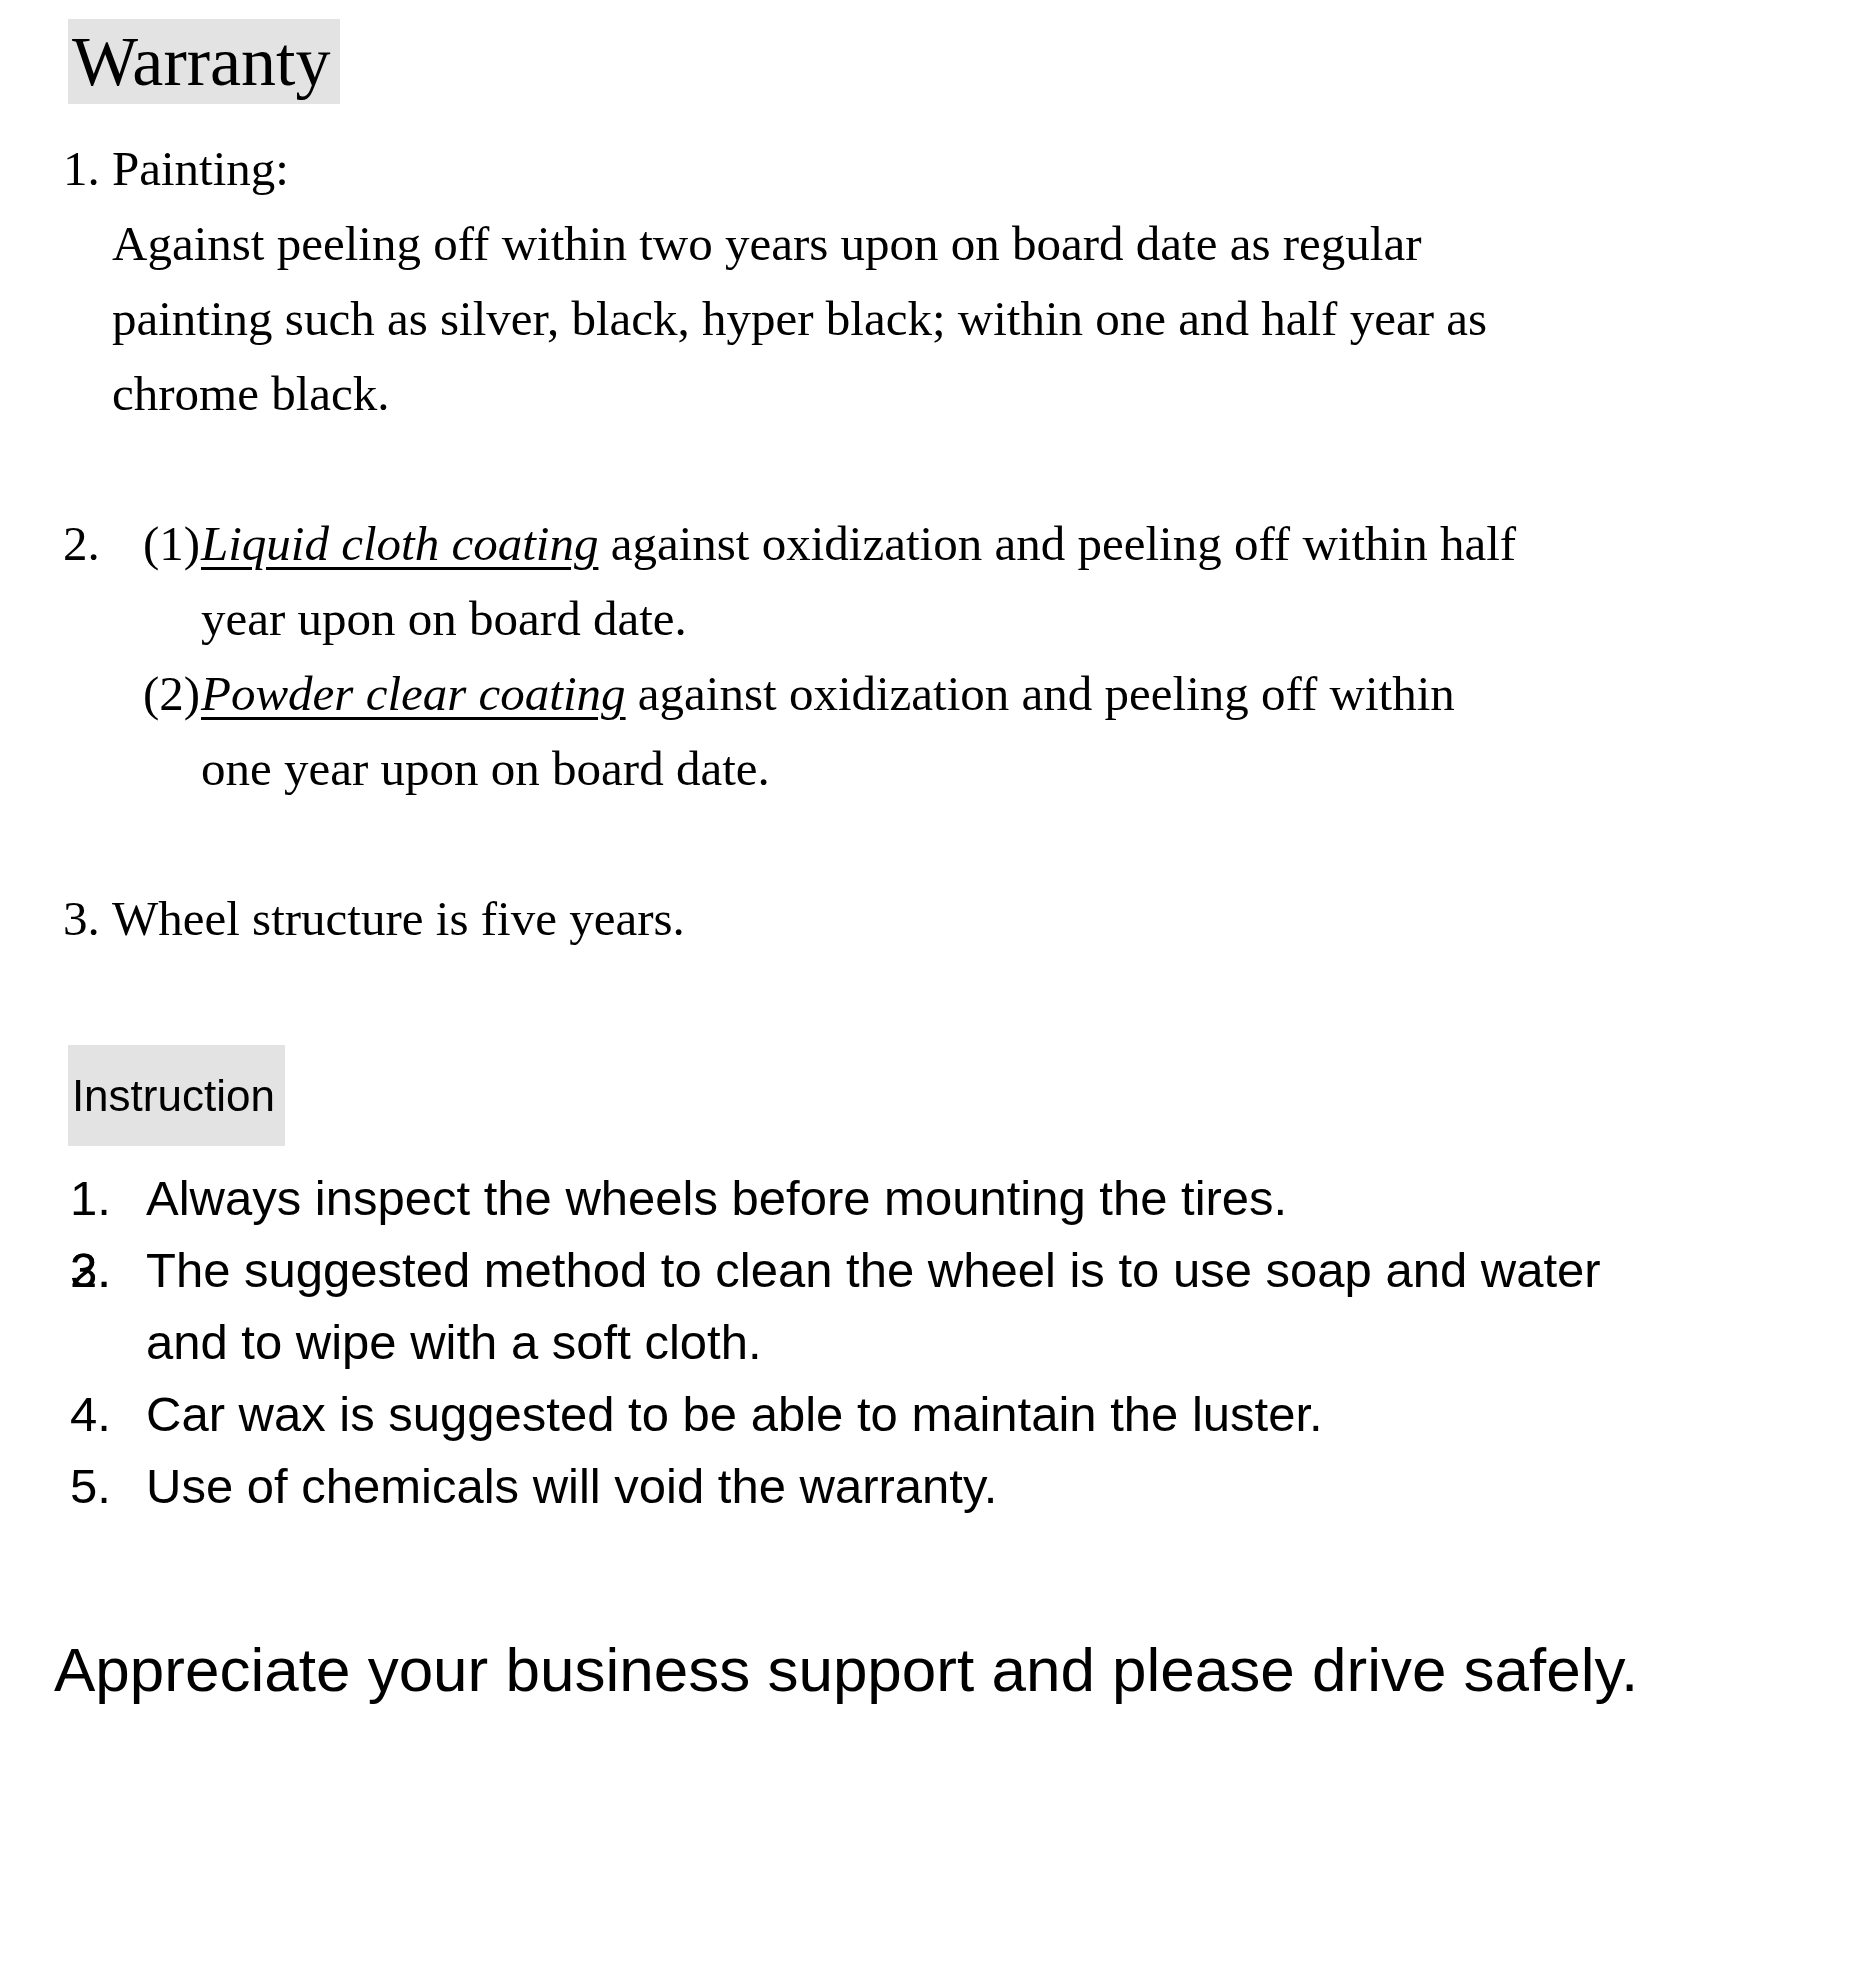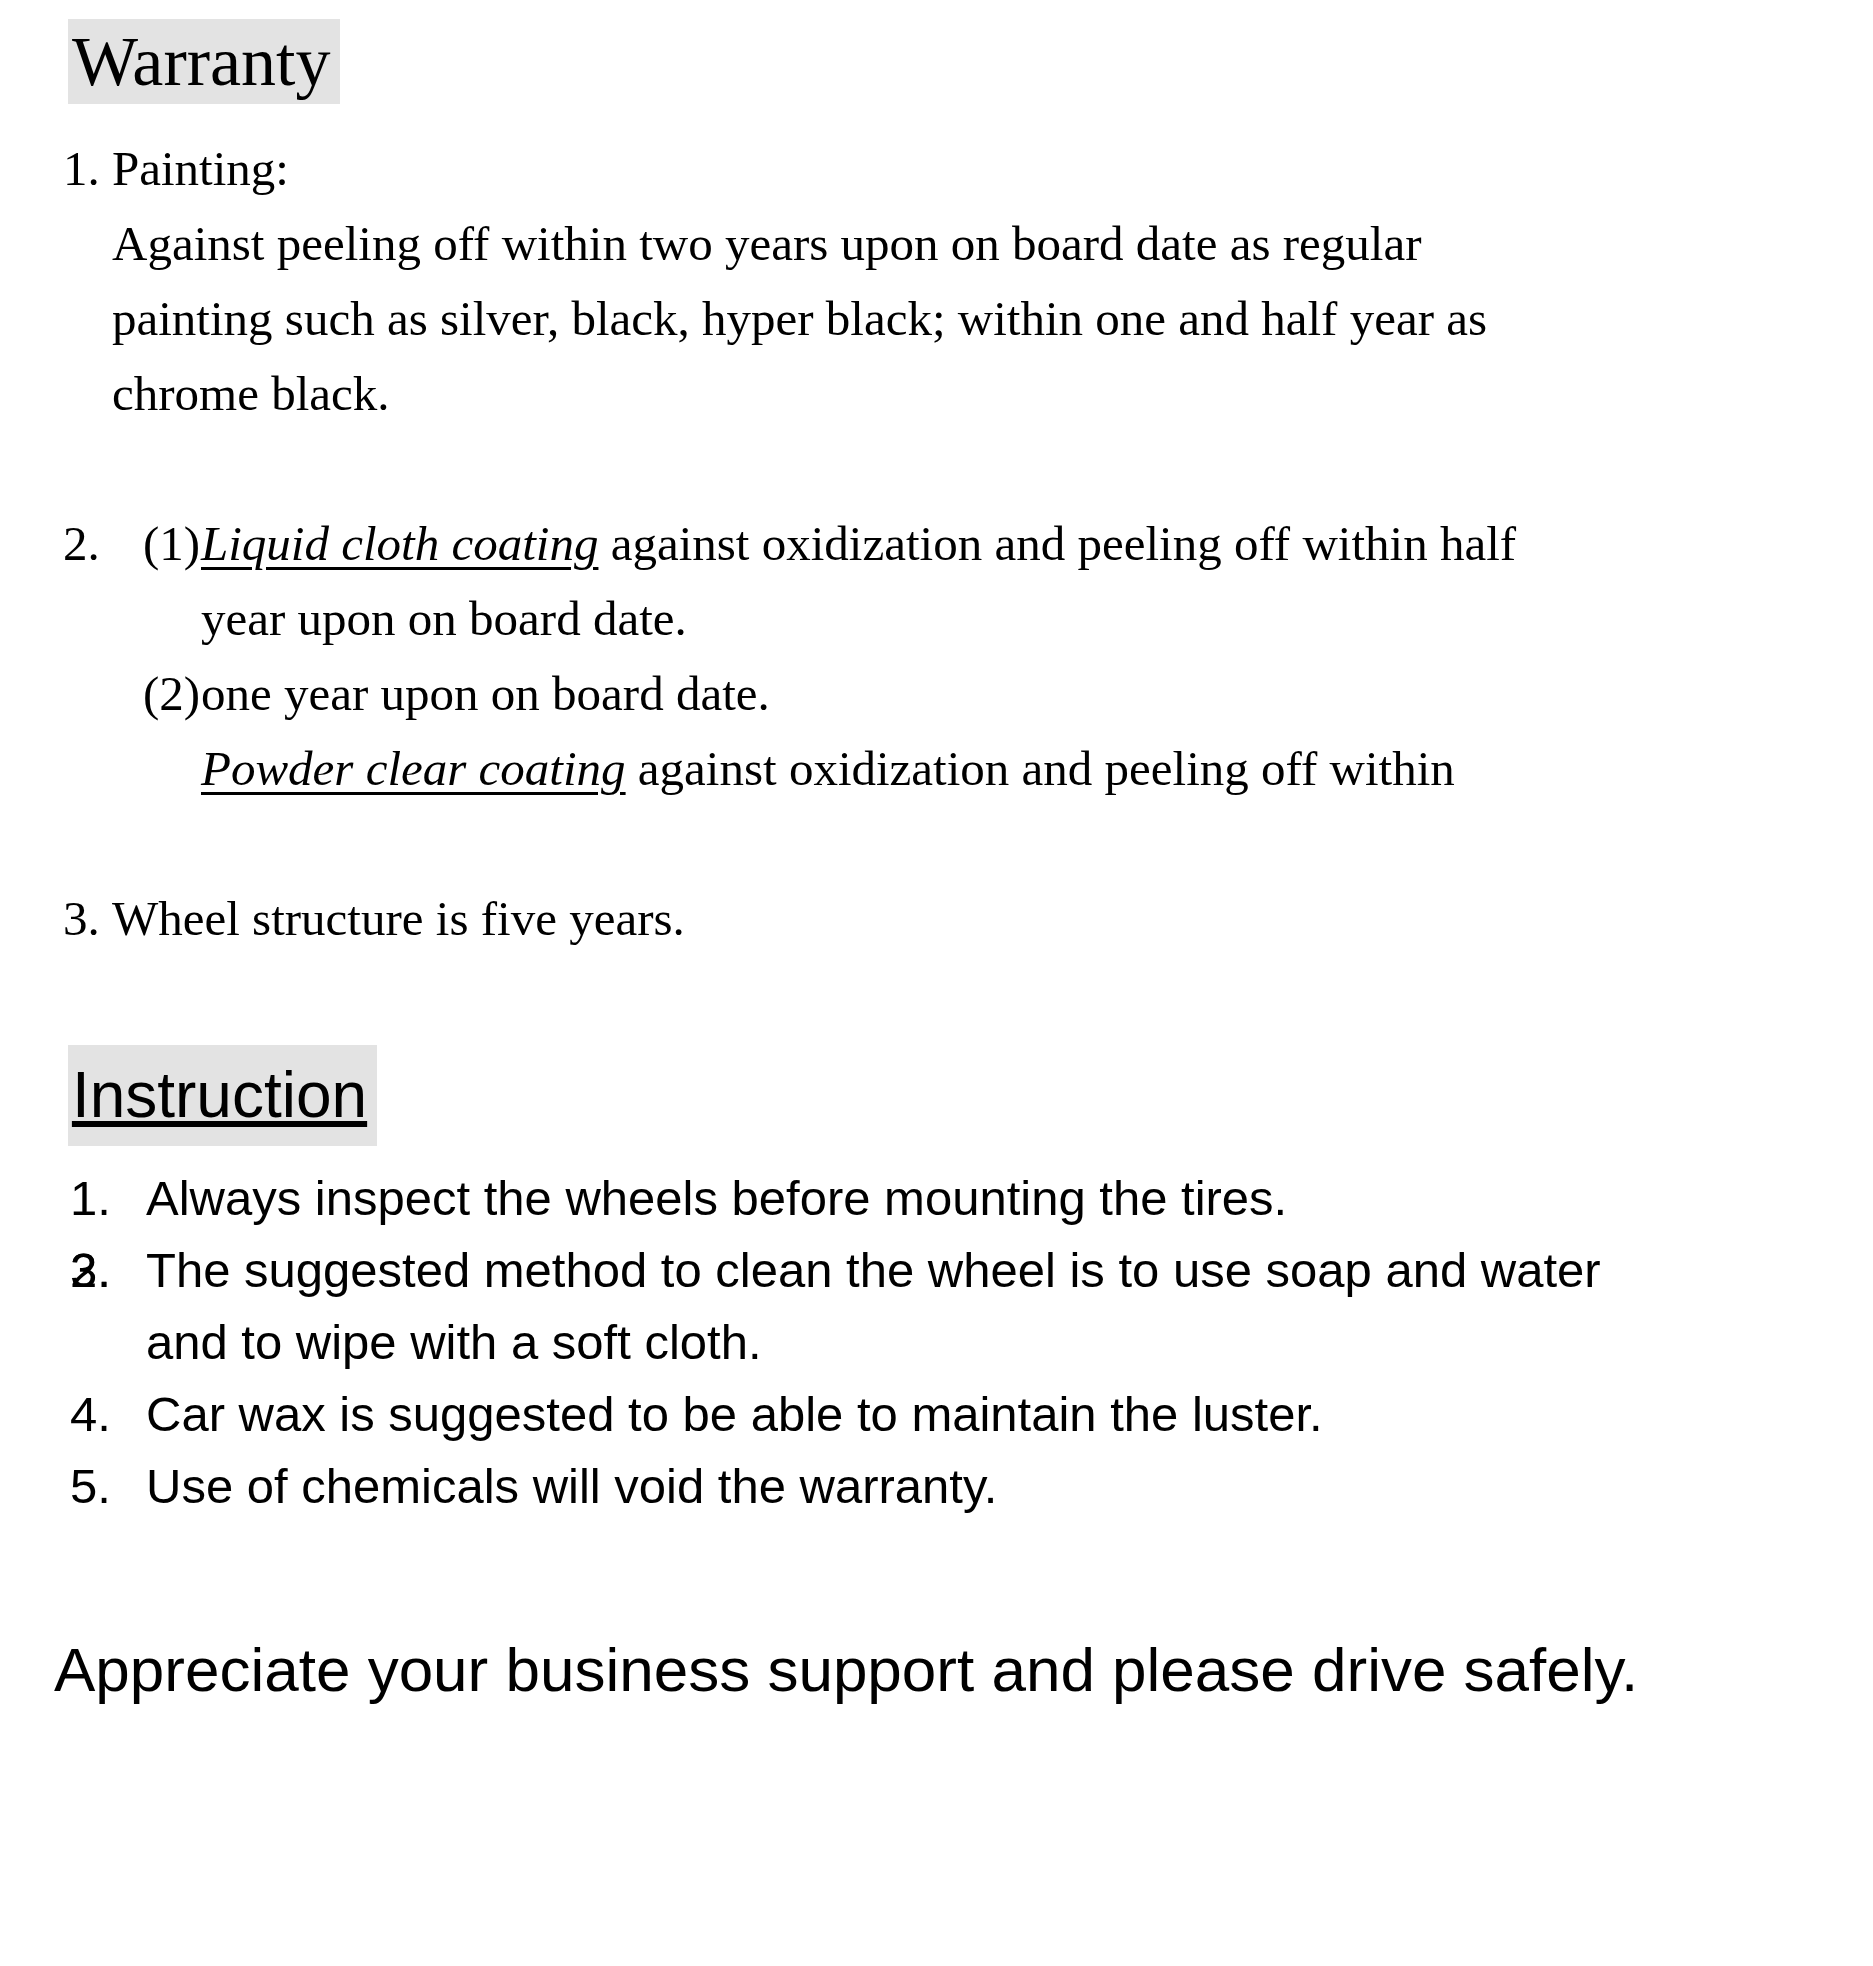--- a/index.html
+++ b/index.html
@@ -22,24 +22,23 @@
     padding: 0 9.7px 0 3.9px;
   }
   .head-serif {
     font-family: "Liberation Serif", serif;
     font-size: 70px;
     line-height: 85px;
     margin-top: 19.4px;
   }
   .head-sans {
     font-family: "Liberation Sans", sans-serif;
-    font-size: 64px;
+    font-size: 44px;
     line-height: 101px;
     margin-top: 89px;
-    text-decoration: underline;
   }
 
   
   .w-list {
     font-family: "Liberation Serif", serif;
     font-size: 49px;
     line-height: 75px;
   }
   .w-item {
     position: relative;
@@ -115,22 +114,22 @@
       <span class="w-marker">2.</span>
 
       <div class="w-sub">
         <span class="w-submarker">(1)</span>
         <div><span class="em-phrase">Liquid cloth coating</span><span> against oxidization and peeling off within half</span></div>
         <div>year upon on board date.</div>
       </div>
 
       <div class="w-sub">
         <span class="w-submarker">(2)</span>
+        <div><span class="em-phrase">Powder clear coating</span><span> against oxidization and peeling off within</span></div>
         <div>one year upon on board date.</div>
-        <div><span class="em-phrase">Powder clear coating</span><span> against oxidization and peeling off within</span></div>
       </div>
     </div>
 
     <div class="w-item w-item-3">
       <span class="w-marker">3.</span>
       <div>Wheel structure is five years.</div>
     </div>
 
   </div>
 

